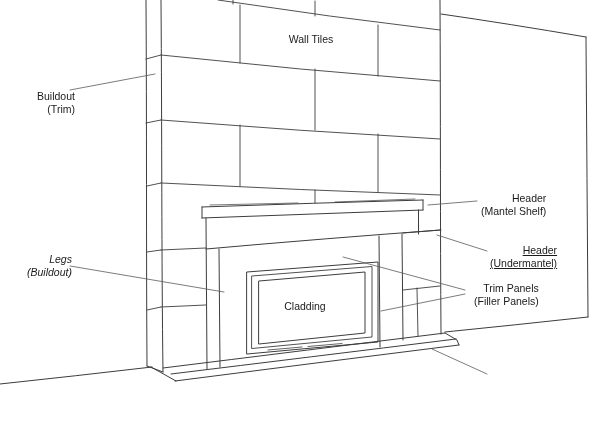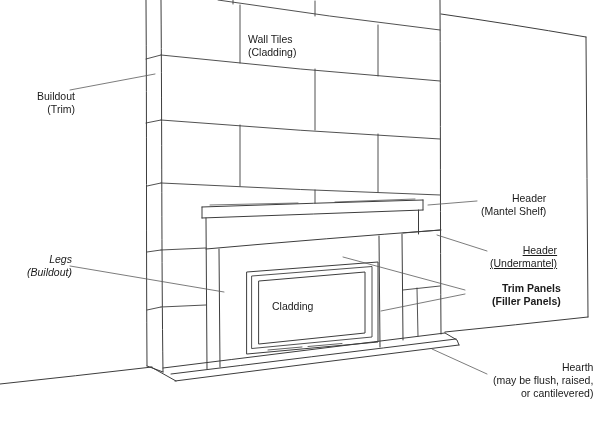--- a/index.html
+++ b/index.html
@@ -12,28 +12,28 @@
   }
   #sketch{position:absolute;left:0;top:0;}
   .label{
     position:absolute;
     font-size:10.5px;
     line-height:13px;
     color:#1a1a1a;
     white-space:nowrap;
     text-align:right;
   }
-  .label.centered{text-align:left;white-space:normal;}
+  .label.centered{text-align:center;white-space:normal;}
   #lbl-wall-tiles{left:248px;top:33px;width:126px;}
   #lbl-buildout{left:37px;top:90px;}
   #lbl-mantel{left:481px;top:192px;}
   #lbl-header{left:490px;top:244px;text-decoration:underline;}
   #lbl-legs{left:27px;top:253px;font-style:italic;}
   #lbl-firebox{left:272px;top:300px;width:66px;}
-  #lbl-trim{left:492px;top:282px;font-weight:bold;}
+  #lbl-trim{left:474px;top:282px;}
   #lbl-hearth{left:493px;top:361px;}
 </style>
 </head>
 <body>
 
 <div id="stage">
 
   <svg id="sketch" width="600" height="427" viewBox="0 0 600 427" fill="none" stroke="#3d3d3d" stroke-width="1" stroke-linecap="round">
 
     <g>
@@ -119,21 +119,20 @@
       <path d="M437,235 L487,251"></path>
       <path d="M70,266 L224,292"></path>
       <path d="M343,257 L465,290"></path>
       <path d="M381,311 L465,294"></path>
       <path d="M432,349 L487,374"></path>
     </g>
   </svg>
 
   <div class="label centered" id="lbl-wall-tiles">
     <div>Wall Tiles</div>
-    <div>(Cladding)</div>
   </div>
 
   <div class="label" id="lbl-buildout">
     <div>Buildout</div>
     <div>(Trim)</div>
   </div>
 
   <div class="label" id="lbl-mantel">
     <div>Header</div>
     <div>(Mantel Shelf)</div>
@@ -151,19 +150,14 @@
 
   <div class="label centered" id="lbl-firebox">
     <div>Cladding</div>
   </div>
 
   <div class="label" id="lbl-trim">
     <div>Trim Panels</div>
     <div>(Filler Panels)</div>
   </div>
 
-  <div class="label" id="lbl-hearth">
-    <div>Hearth</div>
-    <div>(may be flush, raised,</div>
-    <div>or cantilevered)</div>
-  </div>
 
 </div>
 
 </body></html>

